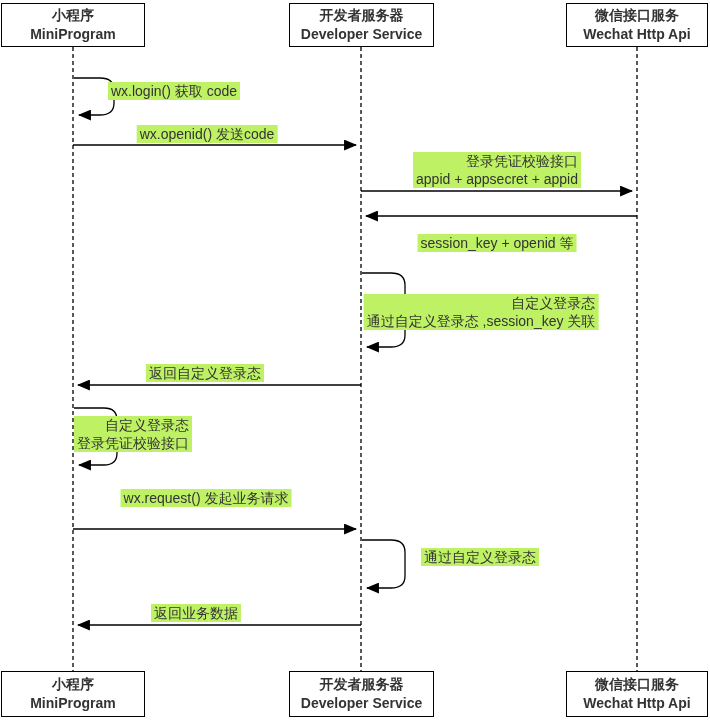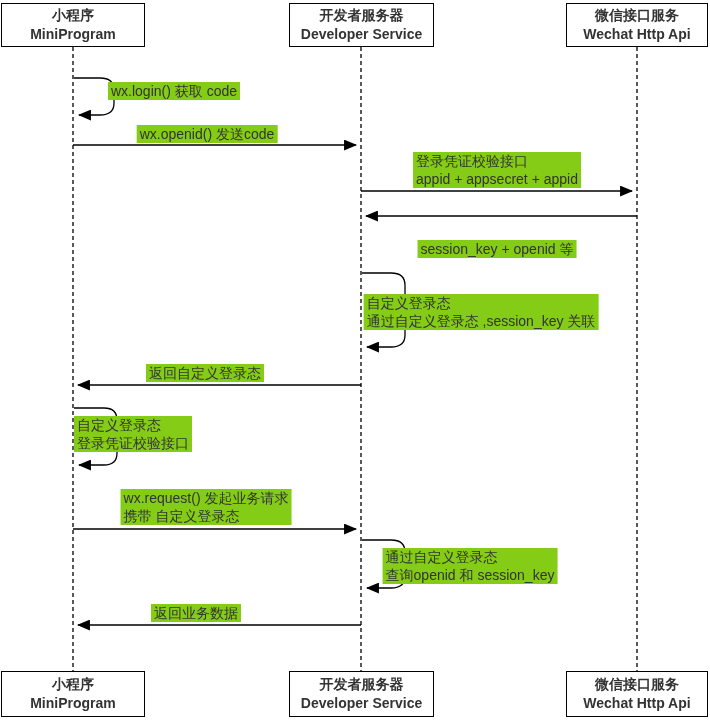--- a/index.html
+++ b/index.html
@@ -29,25 +29,25 @@
   }
   .wires {
     position: absolute;
     left: 0;
     top: 0;
     z-index: 1;
   }
   .label {
     position: absolute;
     transform: translateX(-50%);
-    text-align: left;
+    text-align: right;
     font-size: 14px;
     line-height: 18px;
     color: #333333;
-    background: #84cc16;
+    background: #bef264;
     white-space: nowrap;
     padding: 0 3px;
     z-index: 2;
   }
 </style>
 </head>
 <body>
 
 <div class="stage">
 
@@ -78,41 +78,39 @@
   <div class="label" style="left:174px; top:82px;">
     <div>wx.login() 获取 code</div>
   </div>
   <div class="label" style="left:207px; top:125px;">
     <div>wx.openid() 发送code</div>
   </div>
   <div class="label" style="left:497px; top:152px;">
     <div>登录凭证校验接口</div>
     <div>appid + appsecret + appid</div>
   </div>
-  <div class="label" style="left:497px; top:240px;">
+  <div class="label" style="left:497px; top:234px;">
     <div>session_key + openid 等</div>
   </div>
   <div class="label" style="left:481px; top:294px;">
     <div>自定义登录态</div>
     <div>通过自定义登录态 ,session_key 关联</div>
   </div>
   <div class="label" style="left:205px; top:364px;">
     <div>返回自定义登录态</div>
   </div>
   <div class="label" style="left:133px; top:416px;">
     <div>自定义登录态</div>
     <div>登录凭证校验接口</div>
   </div>
   <div class="label" style="left:206px; top:489px;">
     <div>wx.request() 发起业务请求</div>
-    <div>携带 自定义登录态</div>
   </div>
-  <div class="label" style="left:470px; top:548px;">
+  <div class="label" style="left:480px; top:548px;">
     <div>通过自定义登录态</div>
-    <div>查询openid 和 session_key</div>
   </div>
   <div class="label" style="left:196px; top:604px;">
     <div>返回业务数据</div>
   </div>
 
   <div class="actor" style="left:1px; top:3px; width:144px; height:44px;">
     <div>小程序</div>
     <div>MiniProgram</div>
   </div>
   <div class="actor" style="left:289px; top:3px; width:145px; height:44px;">

